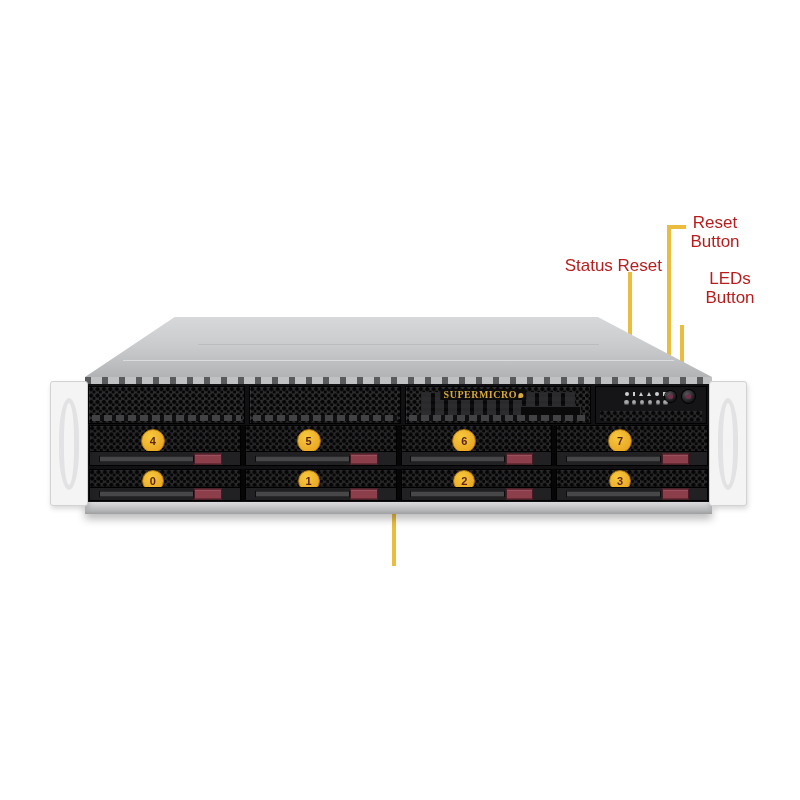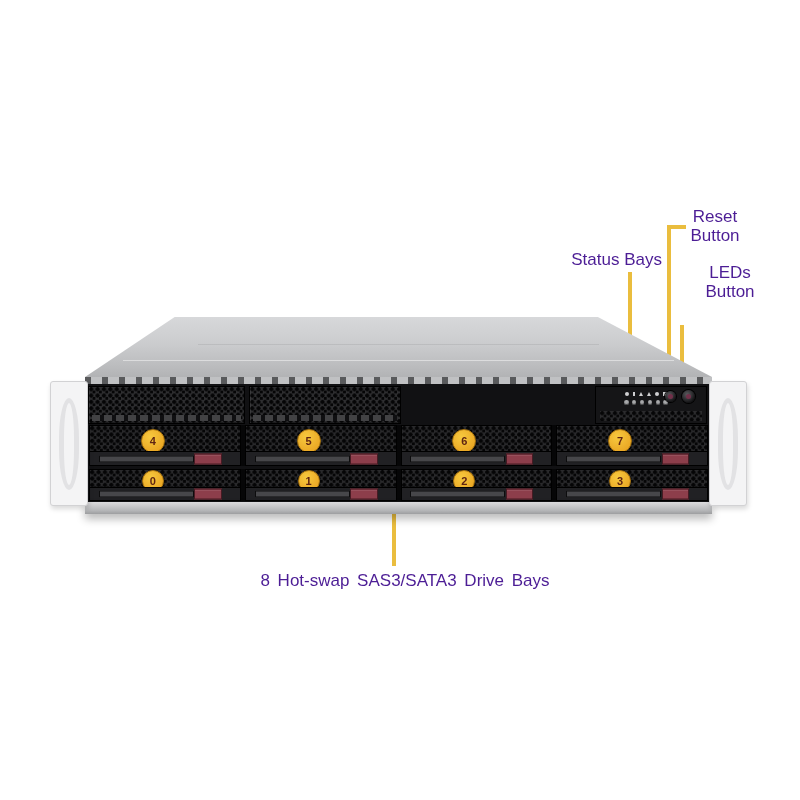--- a/index.html
+++ b/index.html
@@ -1,20 +1,20 @@
 <!DOCTYPE html>
 <html><head>
 <meta charset="utf-8">
 <style>
   html,body{margin:0;padding:0;background:#fff;}
   #scene{position:relative;width:800px;height:800px;background:#ffffff;overflow:hidden;
          font-family:"Liberation Sans",sans-serif;}
 
   
-  .callout-label{position:absolute;color:#4c1d95;font-size:17px;line-height:19px;}
+  .callout-label{position:absolute;color:#b91c1c;font-size:17px;line-height:19px;margin-top:6px;}
   #label-reset{left:682px;top:207px;width:66px;text-align:center;}
   #label-power{left:697px;top:263px;width:66px;text-align:center;}
   #label-status{left:558px;top:250px;width:104px;text-align:right;white-space:nowrap;}
   #label-bays{left:150px;top:571px;width:510px;text-align:center;word-spacing:3px;white-space:nowrap;}
 
   
   .cline{position:absolute;background:#eabd3e;}
   #line-status{left:628px;top:272px;width:4px;height:118px;}
   #line-reset-v{left:667px;top:225px;width:4px;height:169px;}
   #line-reset-h{left:667px;top:225px;width:19px;height:4px;}
@@ -122,40 +122,45 @@
   #ear-right{left:709px;}
   .ear-handle{position:absolute;left:50%;top:50%;transform:translate(-50%,-50%);
      width:20px;height:92px;border-radius:12px/48px;border:5px solid #e2e2e4;
      box-sizing:border-box;}
 </style>
 </head>
 <body>
 
 <div id="scene">
 
-  <div class="callout-label" id="label-status">Status Bays</div>
+  <div class="callout-label" id="label-status">Status Reset</div>
   <div class="callout-label" id="label-reset">Reset Button</div>
   <div class="callout-label" id="label-power">LEDs Button</div>
-  <div class="callout-label" id="label-bays">8 Hot-swap SAS3/SATA3 Drive Bays</div>
 
   <div class="cline" id="line-status"></div>
   <div class="cline" id="line-reset-v"></div>
   <div class="cline" id="line-reset-h"></div>
   <div class="cline" id="line-power"></div>
   <div class="cline" id="line-bays"></div>
 
   <div id="chassis-top"></div>
   <div id="top-lip"></div>
 
   <div id="front-panel">
 
     <div class="vent-section holes" id="vent-1">
       <div class="slots"></div>
     </div>
     <div class="vent-section holes" id="vent-2">
+      <div class="slots"></div>
+    </div>
+    <div class="vent-section holes" id="vent-3">
+      <div id="logo-plate"></div>
+      <div id="logo-text">SUPERMICRO</div>
+      <div id="media-slot"></div>
       <div class="slots"></div>
     </div>
 
     <div id="control-panel">
       <div id="cp-icons">
         <span class="glyph dot"></span>
         <span class="glyph bar"></span>
         <span class="glyph tri"></span>
         <span class="glyph tri"></span>
         <span class="glyph dot"></span>

